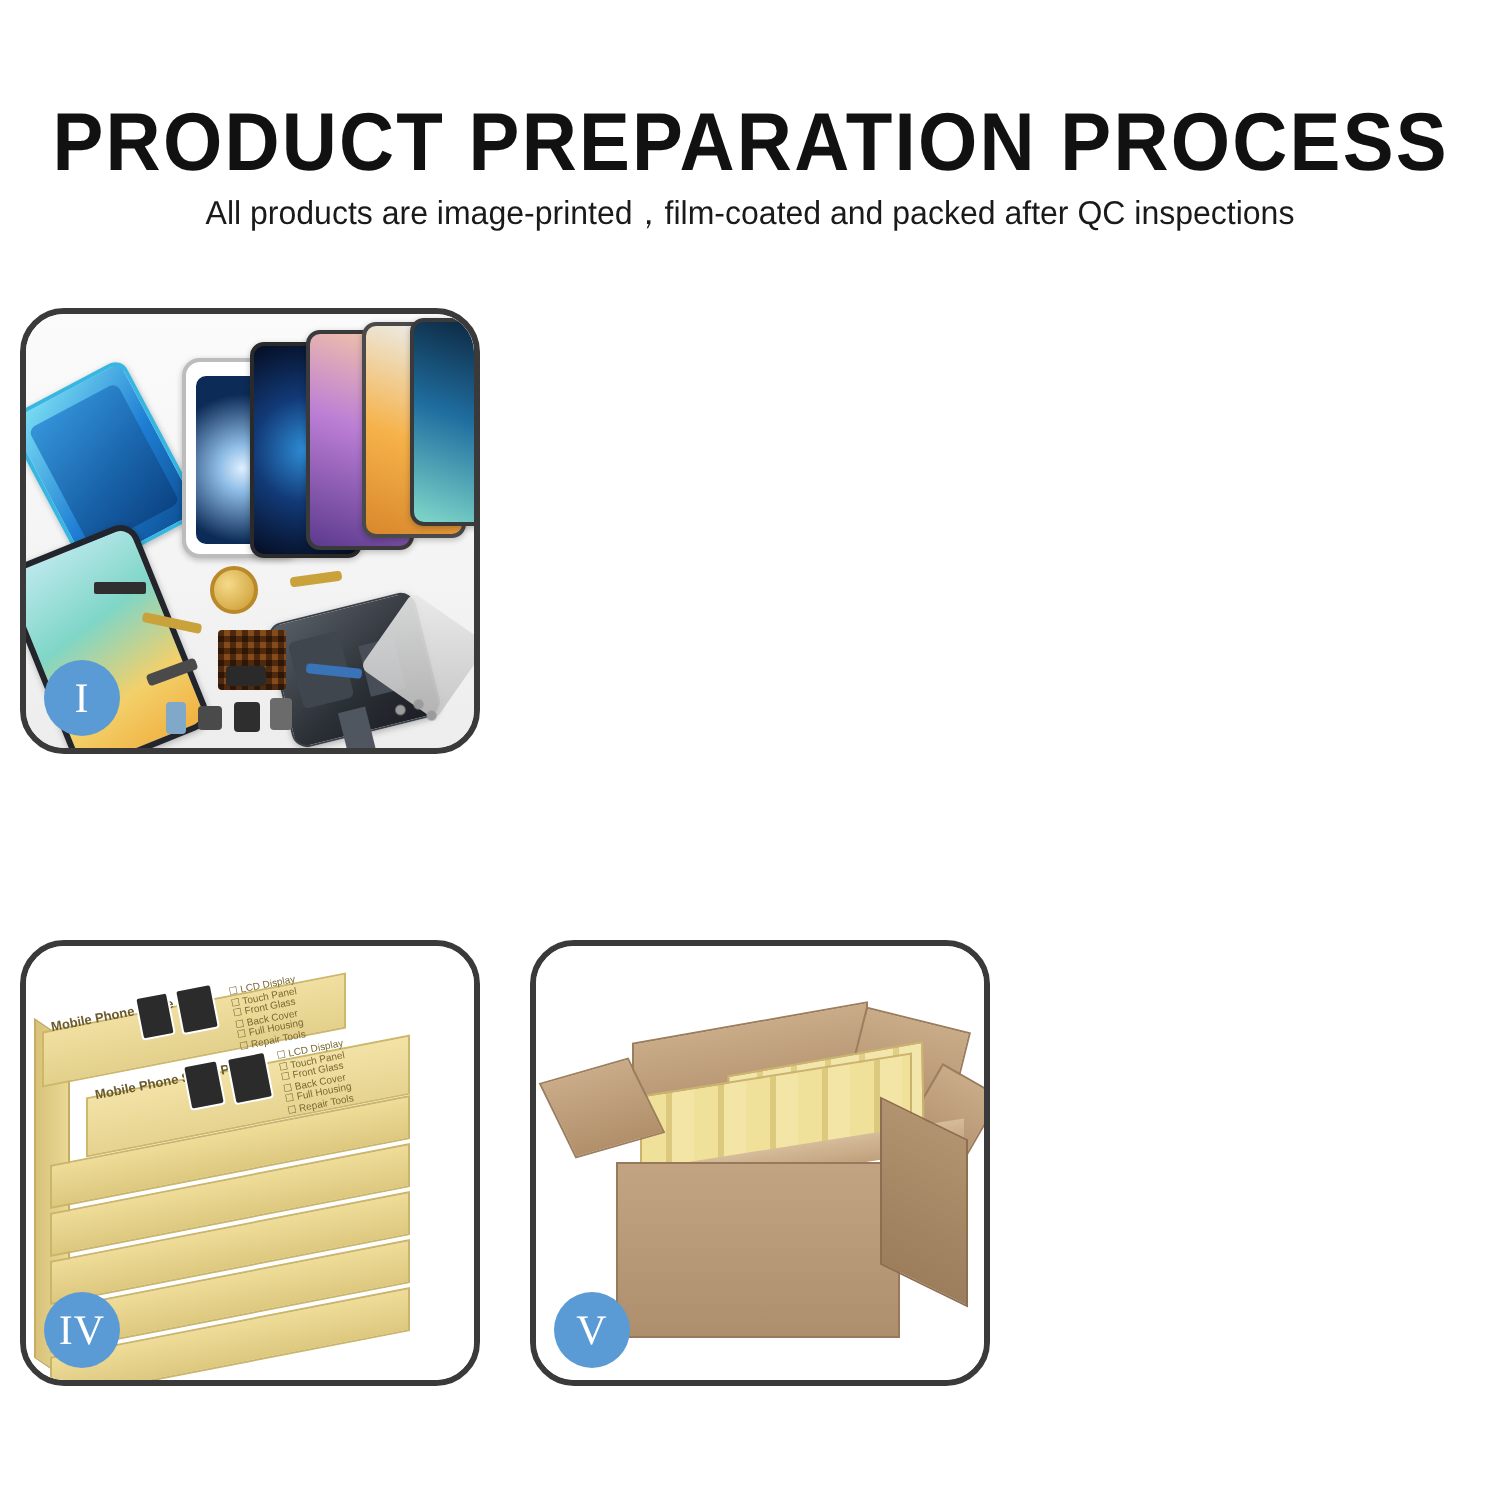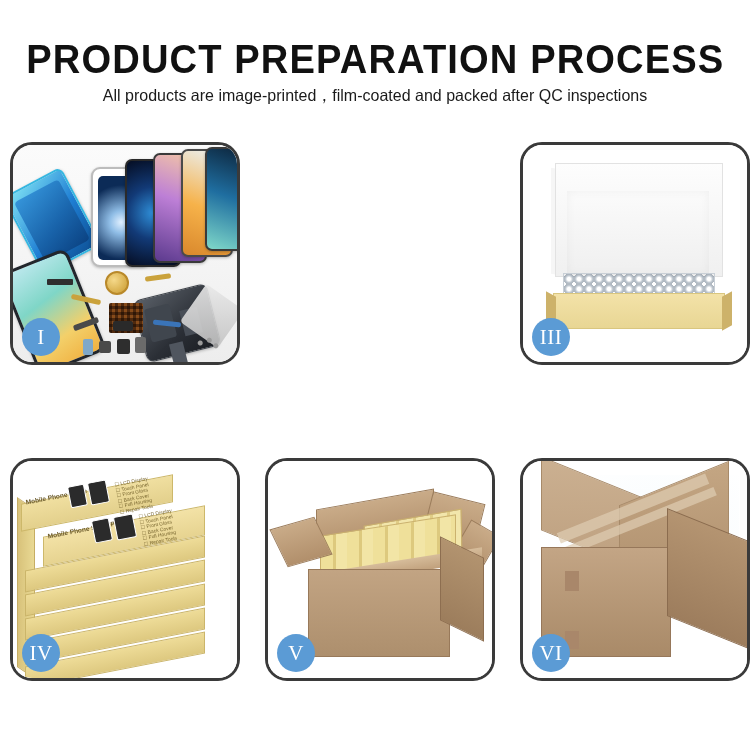--- a/index.html
+++ b/index.html
@@ -1,21 +1,21 @@
 <!DOCTYPE html>
 <html><head>
 <meta charset="utf-8">
 <style>
   html,body{margin:0;padding:0;}
   body{
     width:750px;height:750px;background:#ffffff;
     font-family:"Liberation Sans",sans-serif;
     overflow:hidden;position:relative;
   }
-  .page{position:relative;width:750px;height:607px;}
+  .page{position:relative;width:750px;height:607px;margin-top:12px;}
 
   .title{
     position:absolute;left:0;top:36px;width:750px;text-align:center;
     font-size:41px;line-height:46px;font-weight:700;color:#111;
     letter-spacing:1.2px;transform:scaleX(0.93);transform-origin:center top;
     white-space:nowrap;
   }
   .subtitle{
     position:absolute;left:0;top:84px;width:750px;text-align:center;
     font-size:16.5px;line-height:22px;color:#1a1a1a;font-weight:400;
@@ -224,31 +224,20 @@
         <div class="part sq3"></div>
         <div class="part sq4"></div>
         <div class="part sq5"></div>
         <div class="tool"></div>
         <div class="screws"></div>
       </div>
       <div class="badge">I</div>
     </div>
 
 
-    <div class="card c2">
-      <div class="photo p3">
-        <div class="b3flapL"></div>
-        <div class="b3flapR"></div>
-        <div class="b3lid"></div>
-        <div class="b3liner"></div>
-        <div class="b3inner"></div>
-        <div class="b3base"></div>
-      </div>
-      <div class="badge">III</div>
-    </div>
 
     <div class="card c3">
       <div class="photo p4">
         <div class="sideL"></div>
         <div class="slab sl5"></div>
         <div class="slab sl4"></div>
         <div class="slab sl3"></div>
         <div class="slab sl2"></div>
         <div class="slab sl1"></div>
         <div class="stk s-b"></div>
@@ -273,29 +262,15 @@
         <div class="c5inner2"></div>
         <div class="c5inner"></div>
         <div class="c5rim"></div>
         <div class="flap fbl"></div>
         <div class="c5body"></div>
         <div class="c5side"></div>
       </div>
       <div class="badge">V</div>
     </div>
 
-    <div class="card c5">
-      <div class="photo p6">
-        <div class="halo"></div>
-        <div class="c6top"></div>
-        <div class="c6top2"></div>
-        <div class="tape tp1"></div>
-        <div class="tape tp2"></div>
-        <div class="c6front"></div>
-        <div class="c6side"></div>
-        <div class="tab tb1"></div>
-        <div class="tab tb2"></div>
-      </div>
-      <div class="badge">VI</div>
-    </div>
 
   </div>
 </div>
 
 </body></html>

